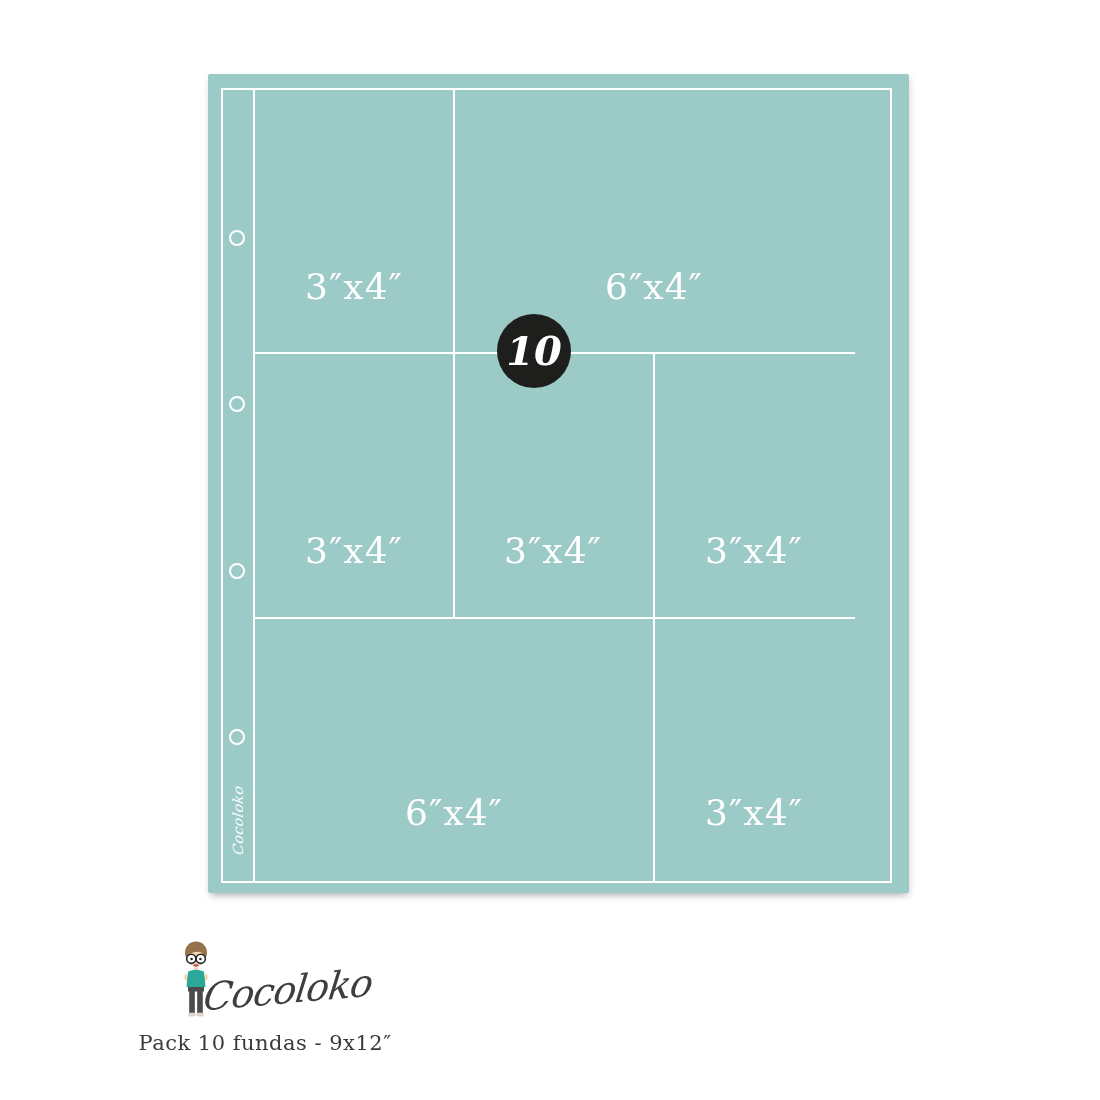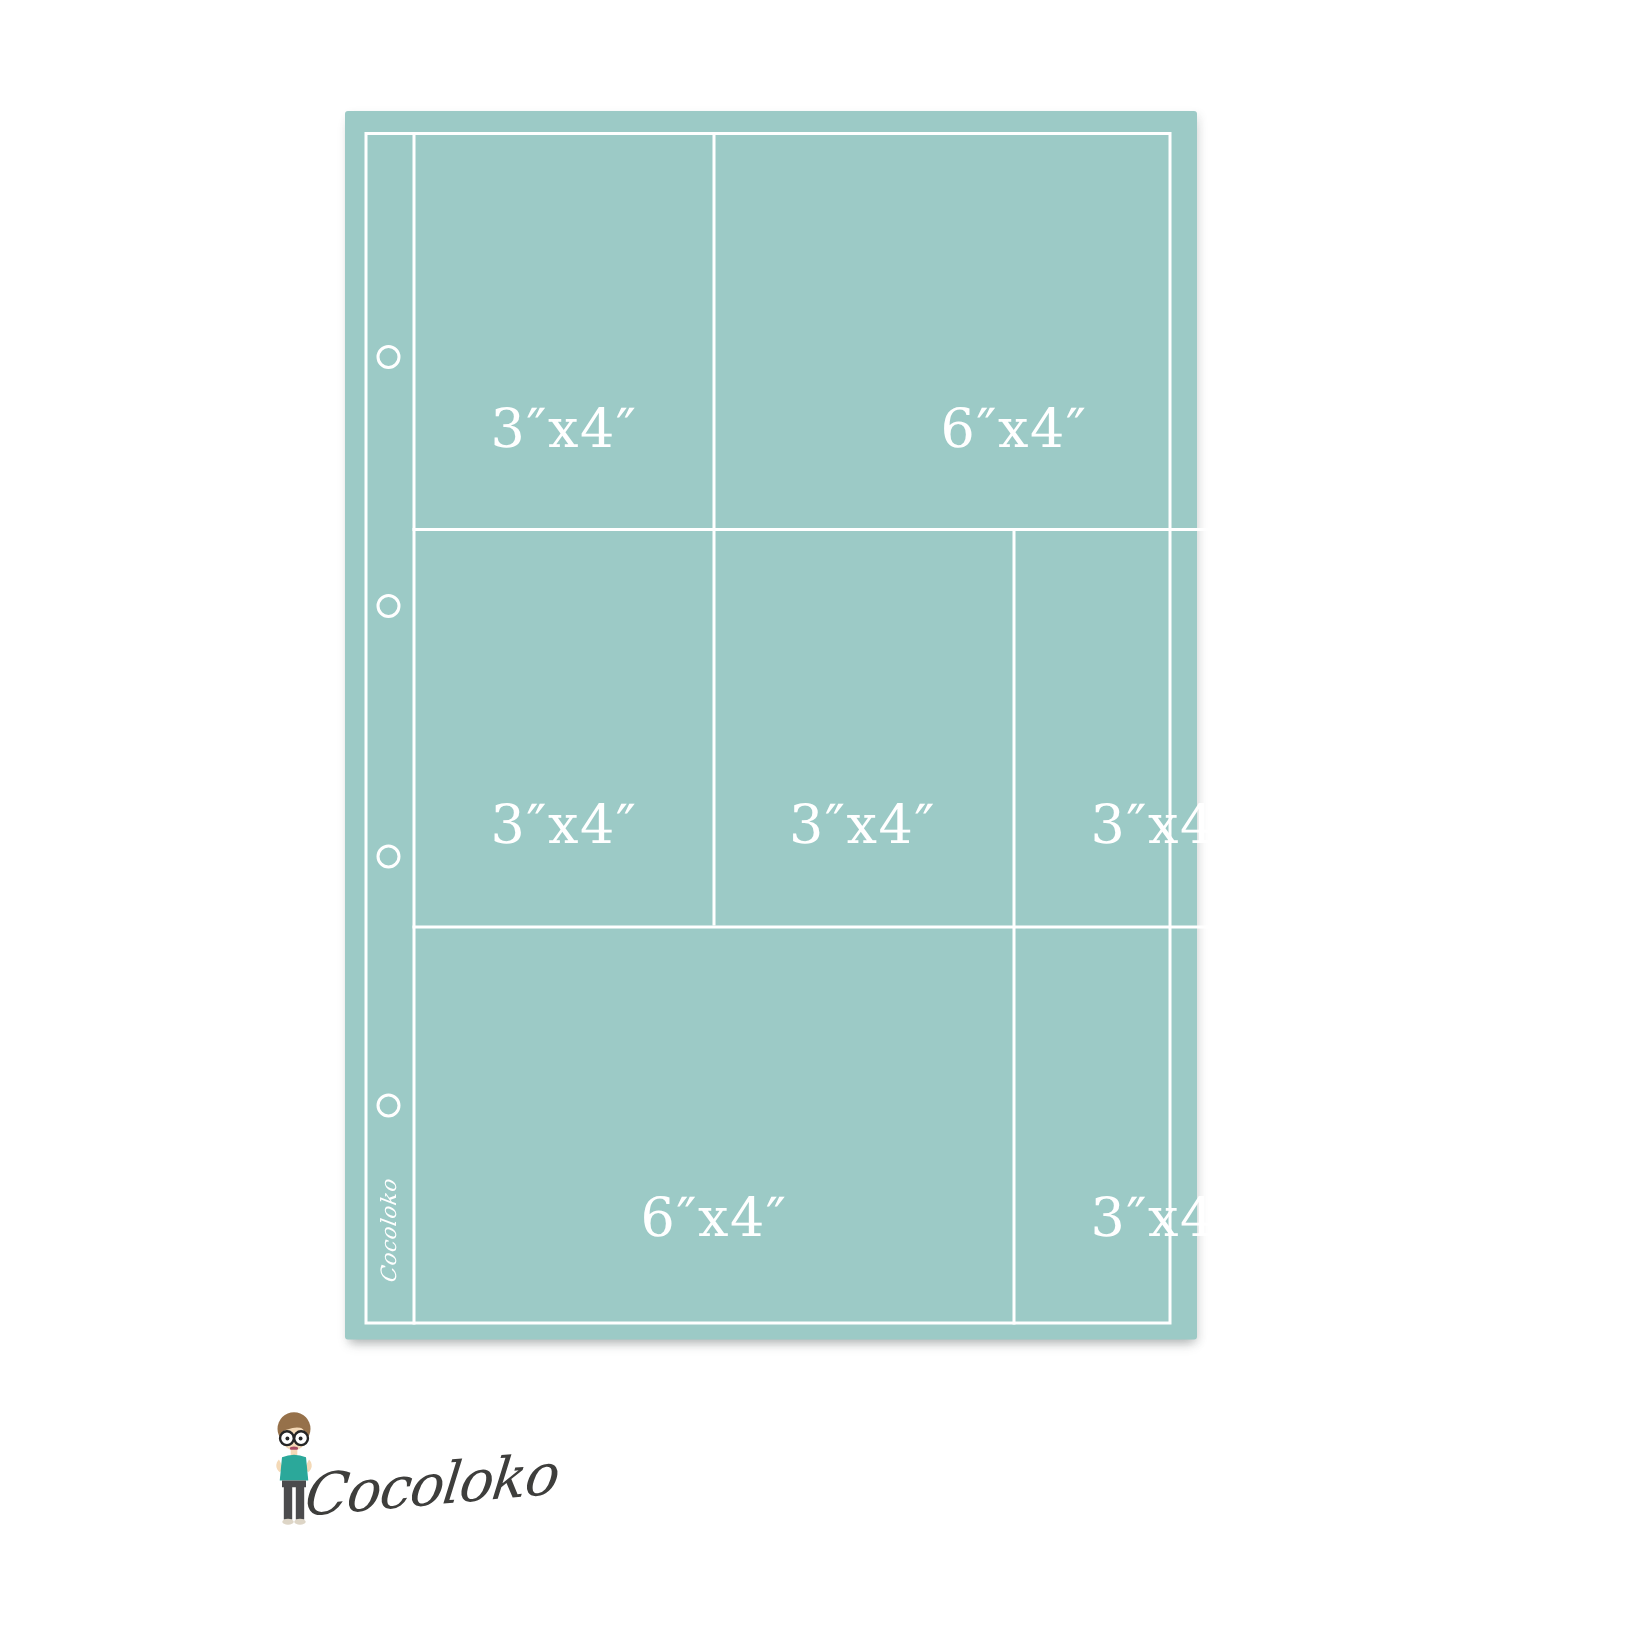--- a/index.html
+++ b/index.html
@@ -8,22 +8,22 @@
     width: 1100px;
     height: 1100px;
     background: #ffffff;
     overflow: hidden;
     font-family: "DejaVu Serif", "Liberation Serif", serif;
   }
 
   
   .page {
     position: absolute;
-    left: 230px; top: 74px;
-    width: 568px; height: 819px;
+    left: 208px; top: 74px;
+    width: 701px; height: 819px;
     background: #9CCAC6;
     border-radius: 2px;
     box-shadow: 0 5px 7px -3px rgba(60,70,70,0.35), 2px 2px 6px rgba(60,70,70,0.10);
   }
   .inner-border {
     position: absolute;
     left: 13px; top: 14px; right: 17px; bottom: 10px;
     border: 2px solid #ffffff;
     box-sizing: border-box;
   }
@@ -143,20 +143,21 @@
     <div class="gridline h2"></div>
 
     <div class="pocket-label pl-0">3″x4″</div>
     <div class="pocket-label pl-1">6″x4″</div>
     <div class="pocket-label pl-2">3″x4″</div>
     <div class="pocket-label pl-3">3″x4″</div>
     <div class="pocket-label pl-4">3″x4″</div>
     <div class="pocket-label pl-5">6″x4″</div>
     <div class="pocket-label pl-6">3″x4″</div>
 
+    <div class="badge">10</div>
 
     <div class="page-signature">
       <span>Cocoloko</span>
     </div>
   </div>
 
   <svg class="mascot" width="34" height="80" viewBox="0 0 34 80" xmlns="http://www.w3.org/2000/svg">
     <circle cx="17" cy="13.5" r="11" fill="#96714A"></circle>
     <circle cx="17" cy="19.5" r="8.2" fill="#F4D9B7"></circle>
     <path d="M6.5 16 Q6 6 17 5.5 Q28 6 27.5 16 Q22 11.5 16 13 Q10 14.5 6.5 16 Z" fill="#96714A"></path>
@@ -171,14 +172,15 @@
     <path d="M27 34 C29.5 36.5 29.5 40 26.5 42.5 L24 40 Z" fill="#F4D9B7"></path>
     <path d="M9 32.5 Q17 29 25 32.5 L26.5 48 L7.5 48 Z" fill="#2BA89A"></path>
     <rect x="9" y="48" width="16" height="4.5" fill="#4B4B4D"></rect>
     <rect x="10.2" y="51" width="5.6" height="23" fill="#4B4B4D"></rect>
     <rect x="18.2" y="51" width="5.6" height="23" fill="#4B4B4D"></rect>
     <ellipse cx="13" cy="75.5" rx="3.8" ry="2" fill="#DDD5C6"></ellipse>
     <ellipse cx="21" cy="75.5" rx="3.8" ry="2" fill="#DDD5C6"></ellipse>
   </svg>
 
   <div class="brand-logo">Cocoloko</div>
+  <div class="brand-line l1">Pack 10 fundas - 9x12″</div>
 
 </div>
 
 </body></html>

